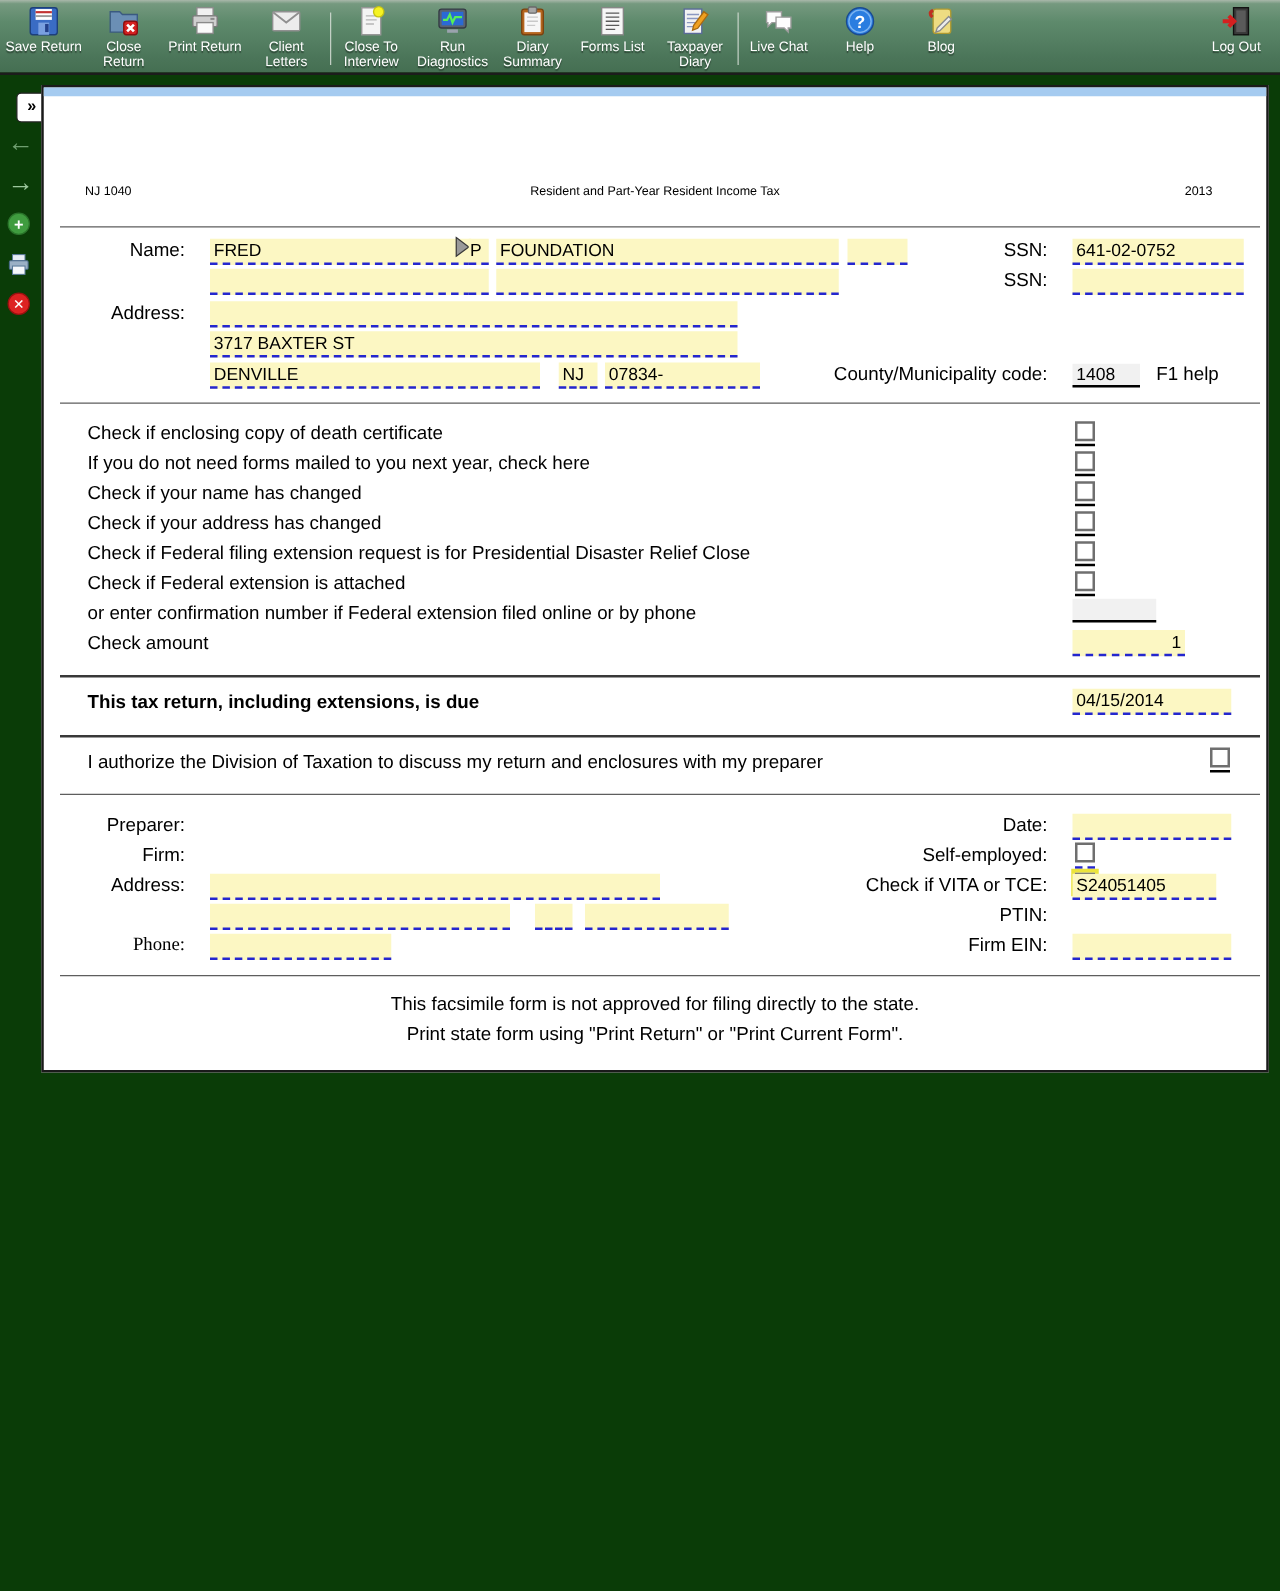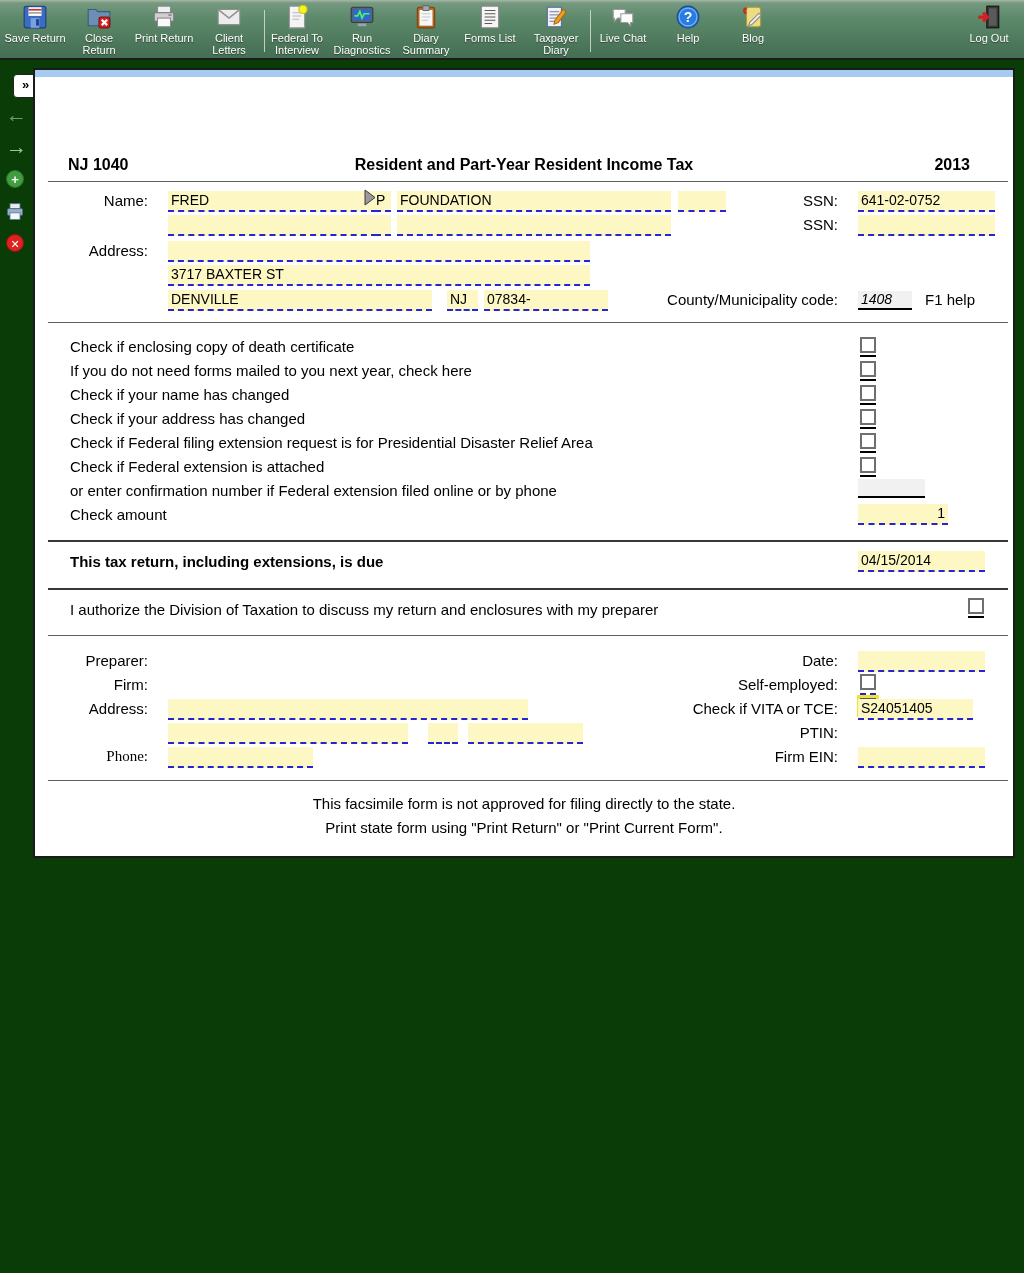--- a/index.html
+++ b/index.html
@@ -25,21 +25,21 @@
 
   
   .page{ position:absolute; left:35px; top:70px; width:978px; height:786px; background:#fff;
     border:2px solid #1a1a1a; box-sizing:content-box; margin-left:-2px; margin-top:-2px; }
   .page-inner{ position:absolute; left:0; top:0; width:978px; height:786px; }
   .bluebar{ position:absolute; left:0; top:0; width:978px; height:7px; background:#a5cbf0; }
 
   .lbl{ position:absolute; font-size:15px; line-height:19px; color:#000; white-space:nowrap; }
   .lbl.r{ text-align:right; }
   .bold{ font-weight:bold; }
-  .title{ font-size:16px; font-weight:bold;margin-top:11px; }
+  .title{ font-size:10px; font-weight:normal; }
 
   .field{ position:absolute; height:19px; background:#fcf7c3; border-bottom:2px dashed #2426cf;
     font-size:14px; line-height:19px; color:#000; padding:0 3px; box-sizing:content-box;
     white-space:nowrap; overflow:hidden; cursor:text; }
   .field.num{ text-align:right; }
   .gfield{ position:absolute; height:17px; background:#f1f1f1; border-bottom:2px solid #000;
     font-size:14px; line-height:17px; padding:0 3px; white-space:nowrap; cursor:text; }
 
   .hr{ position:absolute; left:13px; width:960px; height:1px; background:#5e5e5e; }
   .hr.thick{ height:2px; background:#383838; }
@@ -109,21 +109,21 @@
   <div class="tsep" style="left:264px"></div>
 
   <div class="tbtn" style="left:265px">
     <span class="ticon">
       <svg viewBox="0 0 24 24" width="26" height="26">
           <path d="M5 2 h10 l4 4 v16 h-14 z" fill="#f4f4f4" stroke="#979797"></path>
           <path d="M8 8 h8 M8 11 h8 M8 14 h6" stroke="#b5b5b5"></path>
           <circle cx="17.5" cy="5" r="3.8" fill="#f6f322" stroke="#c6c314"></circle>
         </svg>
     </span>
-    <span class="tlabel">Federal To Interview</span>
+    <span class="tlabel">Close To Interview</span>
   </div>
 
   <div class="tbtn" style="left:330px">
     <span class="ticon">
       <svg viewBox="0 0 24 24" width="26" height="26">
           <rect x="2" y="3" width="20" height="14" rx="2" fill="#5a6370" stroke="#343b44"></rect>
           <rect x="4" y="5" width="16" height="10" fill="#2a6ad4"></rect>
           <polyline points="5,11 8,11 10,7 12,13 14,9 19,9" fill="none" stroke="#57ef57" stroke-width="1.6"></polyline>
           <rect x="8" y="18" width="8" height="2.5" fill="#9aa3ad"></rect>
         </svg>
@@ -251,30 +251,30 @@
   <div class="lbl r" style="left:723px; top:145px; width:80px;">SSN:</div>
   <div class="field" style="left:823px; top:145px; width:131px;"></div>
 
   <div class="lbl r" style="left:33px; top:171px; width:80px;">Address:</div>
   <div class="field" style="left:133px; top:171px; width:416px;"></div>
   <div class="field" style="left:133px; top:195px; width:416px;">3717 BAXTER ST</div>
   <div class="field" style="left:133px; top:220px; width:258px;">DENVILLE</div>
   <div class="field" style="left:412px; top:220px; width:25px;">NJ</div>
   <div class="field" style="left:449px; top:220px; width:118px;">07834-</div>
   <div class="lbl r" style="left:583px; top:220px; width:220px;">County/Municipality code:</div>
-  <div class="gfield" style="left:823px; top:221px; width:48px;font-style:italic;">1408</div>
+  <div class="gfield" style="left:823px; top:221px; width:48px;">1408</div>
   <div class="lbl" style="left:890px; top:220px;">F1 help</div>
 
   <div class="hr" style="top:252px;"></div>
 
   <div class="lbl" style="left:35px; top:267px;">Check if enclosing copy of death certificate</div>
   <div class="lbl" style="left:35px; top:291px;">If you do not need forms mailed to you next year,  check here</div>
   <div class="lbl" style="left:35px; top:315px;">Check if your name has changed</div>
   <div class="lbl" style="left:35px; top:339px;">Check if your address has changed</div>
-  <div class="lbl" style="left:35px; top:363px;">Check if Federal filing extension request is for Presidential Disaster Relief Area</div>
+  <div class="lbl" style="left:35px; top:363px;">Check if Federal filing extension request is for Presidential Disaster Relief Close</div>
   <div class="lbl" style="left:35px; top:387px;">Check if Federal extension is attached</div>
   <div class="lbl" style="left:35px; top:411px;">or enter confirmation number if Federal extension filed online or by phone</div>
   <div class="lbl" style="left:35px; top:435px;">Check amount</div>
 
   <div class="cb" style="left:825px; top:267px;"></div>
   <div class="cb" style="left:825px; top:291px;"></div>
   <div class="cb" style="left:825px; top:315px;"></div>
   <div class="cb" style="left:825px; top:339px;"></div>
   <div class="cb" style="left:825px; top:363px;"></div>
   <div class="cb" style="left:825px; top:387px;"></div>

